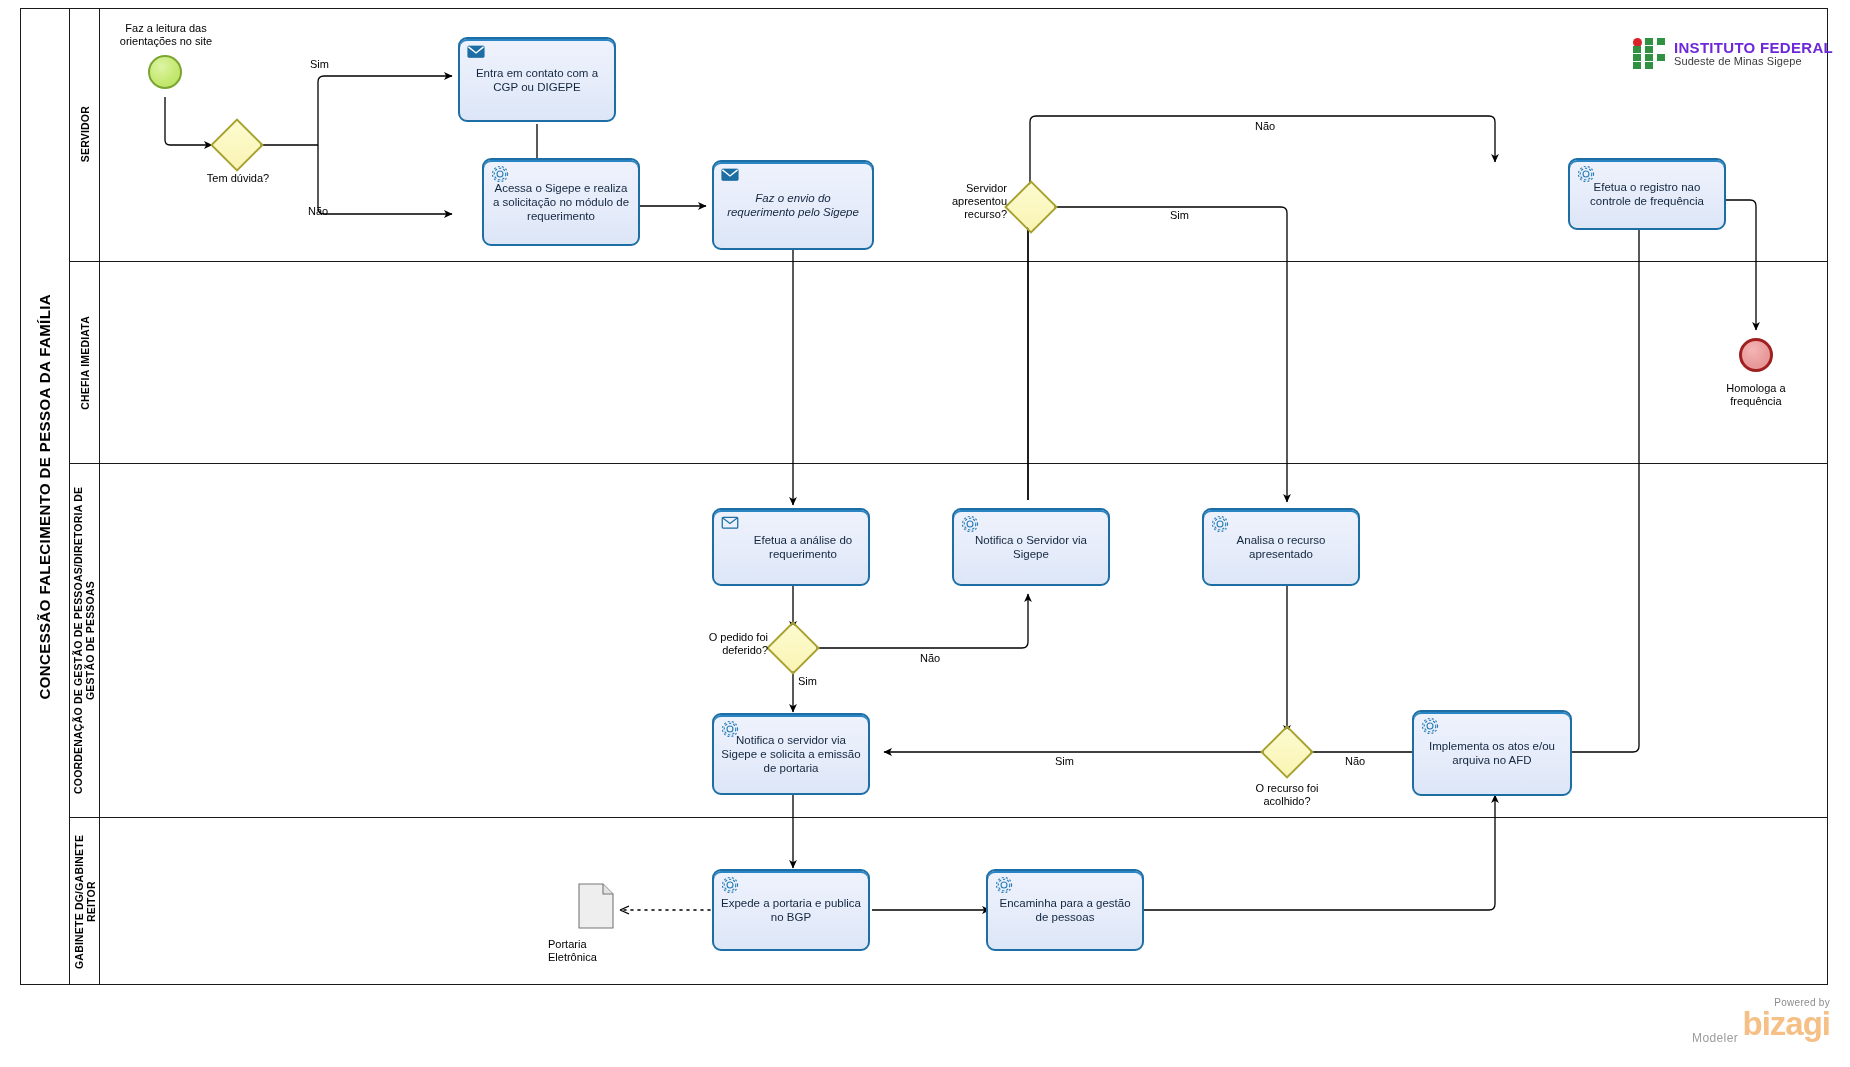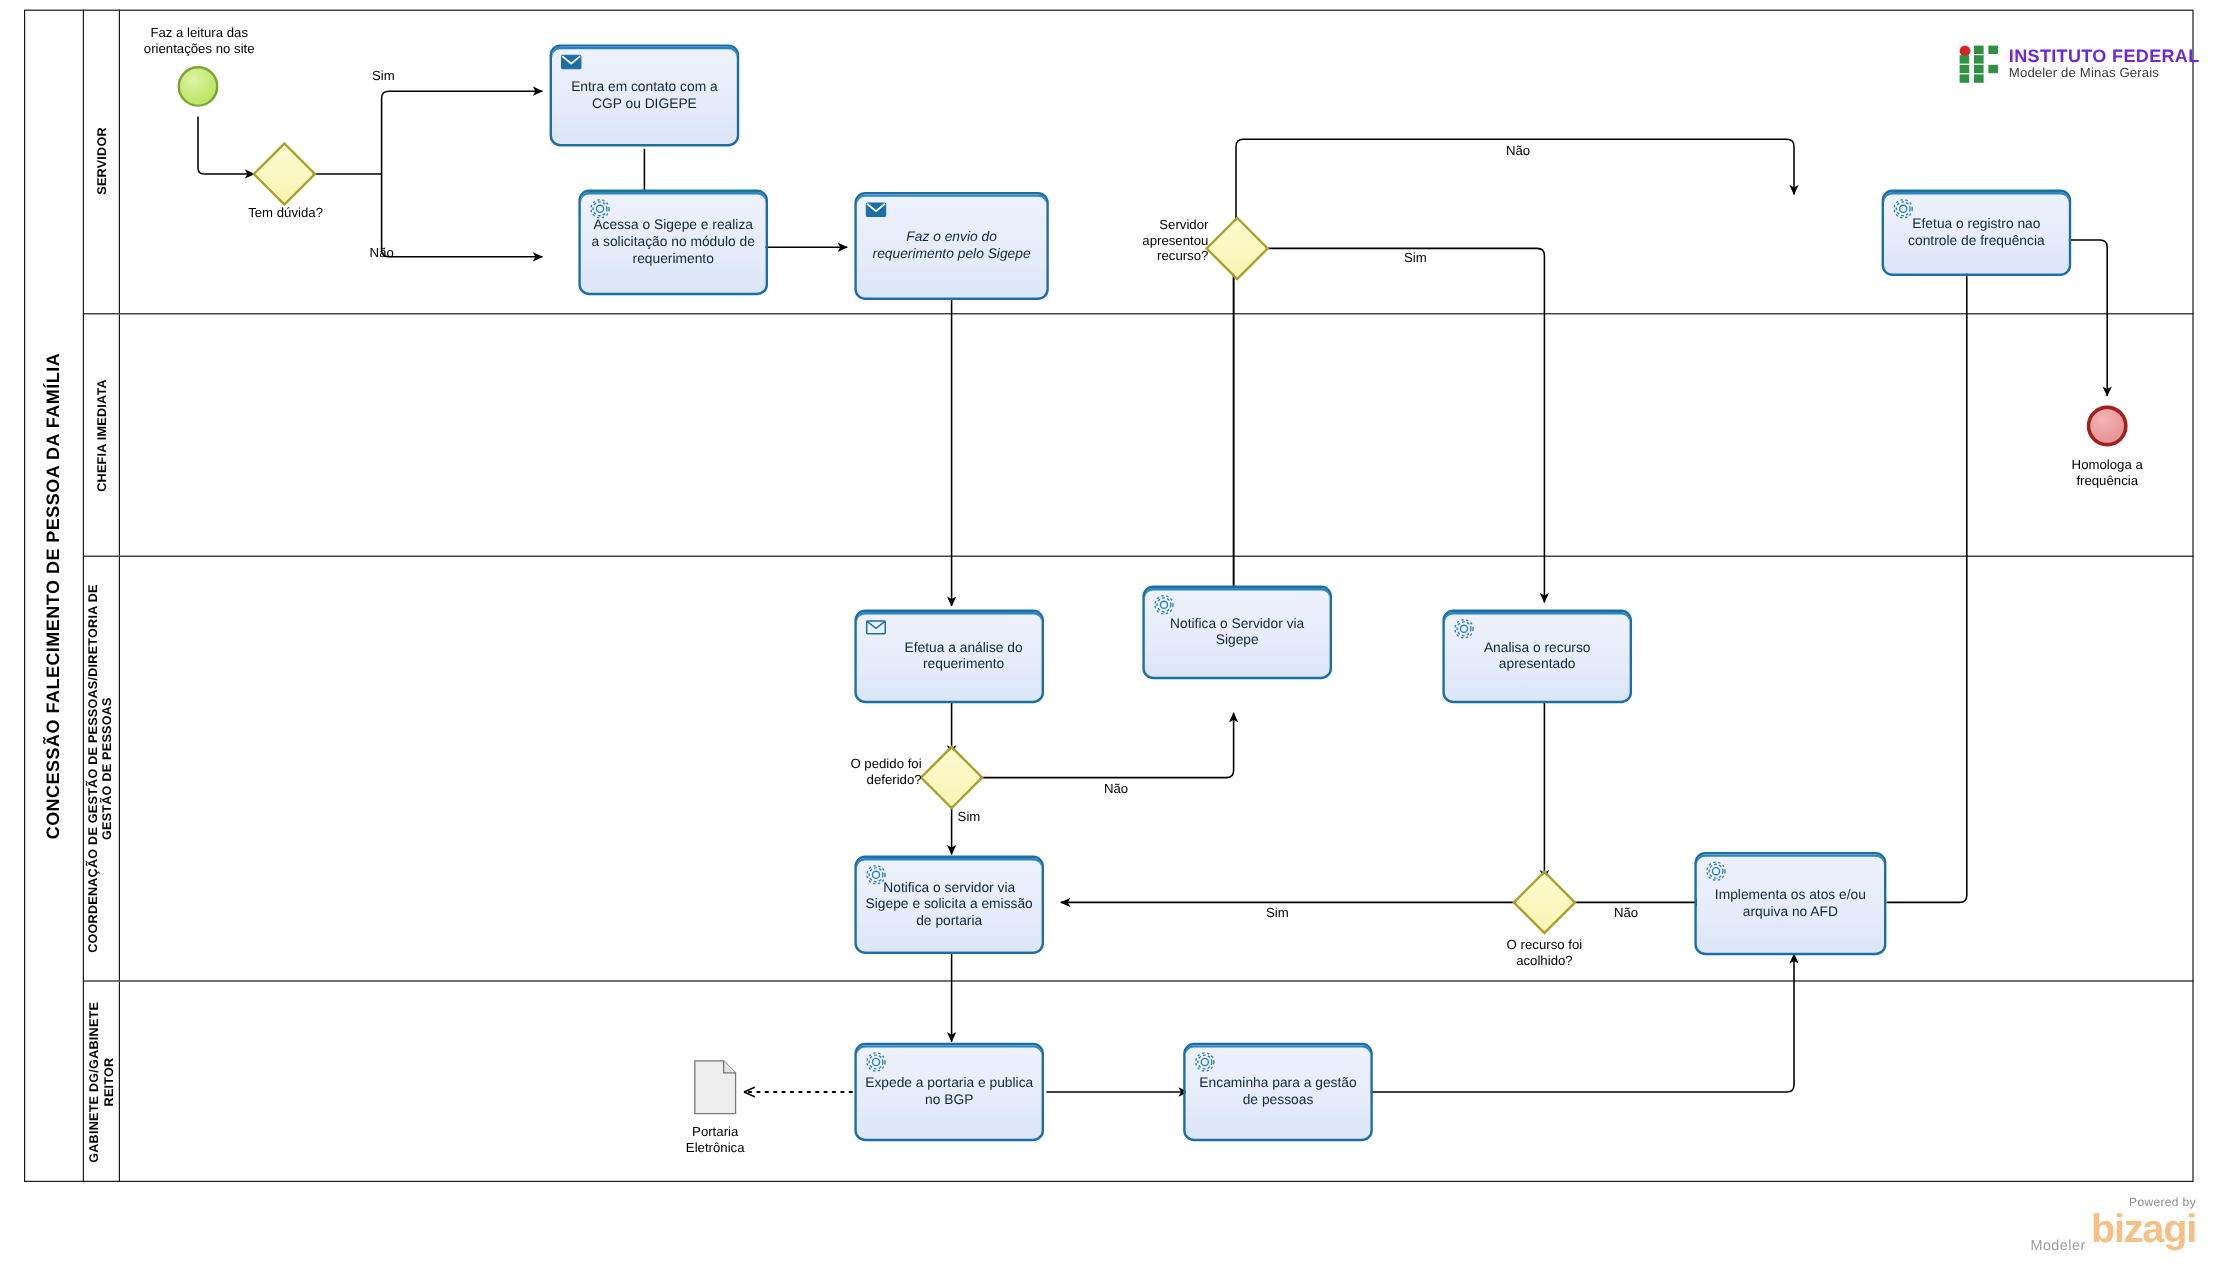--- a/index.html
+++ b/index.html
@@ -37,21 +37,21 @@
   .ev-start{position:absolute;width:34px;height:34px;border-radius:50%;
             background:radial-gradient(circle at 38% 32%,#ddf4a4 0%,#c3e86f 60%,#b6e05c 100%);
             border:2px solid #7aa532;box-sizing:border-box;}
   .ev-end{position:absolute;width:34px;height:34px;border-radius:50%;
           background:radial-gradient(circle at 38% 32%,#f4b5b5 0%,#e89a9a 60%,#e29090 100%);
           border:3.5px solid #a02020;box-sizing:border-box;}
   .evlabel{position:absolute;font-size:11px;color:#000;line-height:13px;text-align:center;}
 
   
   .dataobj{position:absolute;width:36px;height:46px;}
-  .dolabel{position:absolute;font-size:11px;color:#000;line-height:13px;text-align:center;}
+  .dolabel{position:absolute;font-size:11px;color:#000;line-height:13px;}
 
   
   #flows{position:absolute;left:0;top:0;width:1850px;height:1067px;pointer-events:none;}
   .flowlabel{position:absolute;font-size:11px;color:#000;white-space:nowrap;}
 
   
   .if-logo{position:absolute;display:flex;align-items:center;gap:7px;}
   .if-grid{position:relative;width:34px;height:31px;}
   .if-cell{position:absolute;width:8px;height:7px;background:#2f9141;}
   .if-dot{position:absolute;width:9px;height:9px;border-radius:50%;background:#d8232a;}
@@ -235,21 +235,21 @@
   <div class="task" style="left:712px;top:508px;width:158px;height:78px;padding-left:24px;">
     <span class="ticon">
       <svg viewBox="0 0 20 16" width="18" height="15">
           <rect x="1.4" y="2.4" width="17.2" height="11.8" rx="1" fill="none" stroke="#1c6ea4" stroke-width="1.4"></rect>
           <path d="M2,3 L10,9.2 L18,3" fill="none" stroke="#1c6ea4" stroke-width="1.3"></path>
         </svg>
     </span>
     <span class="tlabel">Efetua a análise do requerimento</span>
   </div>
 
-  <div class="task" style="left:952px;top:488px;width:158px;height:78px;">
+  <div class="task" style="left:952px;top:508px;width:158px;height:78px;">
     <span class="ticon">
       <svg viewBox="0 0 20 20" width="18" height="18">
           <g fill="none" stroke="#2a7fb8" stroke-width="1.25">
             <circle cx="10" cy="10" r="3.3"></circle>
             <circle cx="10" cy="10" r="6.4" stroke-dasharray="2.6,2.1"></circle>
             <circle cx="10" cy="10" r="8.4" stroke-dasharray="2.2,2.4"></circle>
           </g>
         </svg>
     </span>
     <span class="tlabel">Notifica o Servidor via Sigepe</span>
@@ -355,21 +355,21 @@
       <span class="if-cell" style="left:0px;top:8px;"></span>
       <span class="if-cell" style="left:12px;top:8px;"></span>
       <span class="if-cell" style="left:0px;top:16px;"></span>
       <span class="if-cell" style="left:12px;top:16px;"></span>
       <span class="if-cell" style="left:24px;top:16px;"></span>
       <span class="if-cell" style="left:0px;top:24px;"></span>
       <span class="if-cell" style="left:12px;top:24px;"></span>
     </div>
     <div>
       <div class="if-txt1">INSTITUTO FEDERAL</div>
-      <div class="if-txt2">Modeler de Minas Gerais</div>
+      <div class="if-txt2">Sudeste de Minas Sigepe</div>
     </div>
   </div>
 
   <div class="biz" style="left:1630px;top:997px;width:200px;">
     <div class="biz-p">Powered by</div>
     <div class="biz-n">bizagi</div>
     <div class="biz-m" style="text-align:left;padding-left:62px;margin-top:-8px;">Modeler</div>
   </div>
 
 </div>

